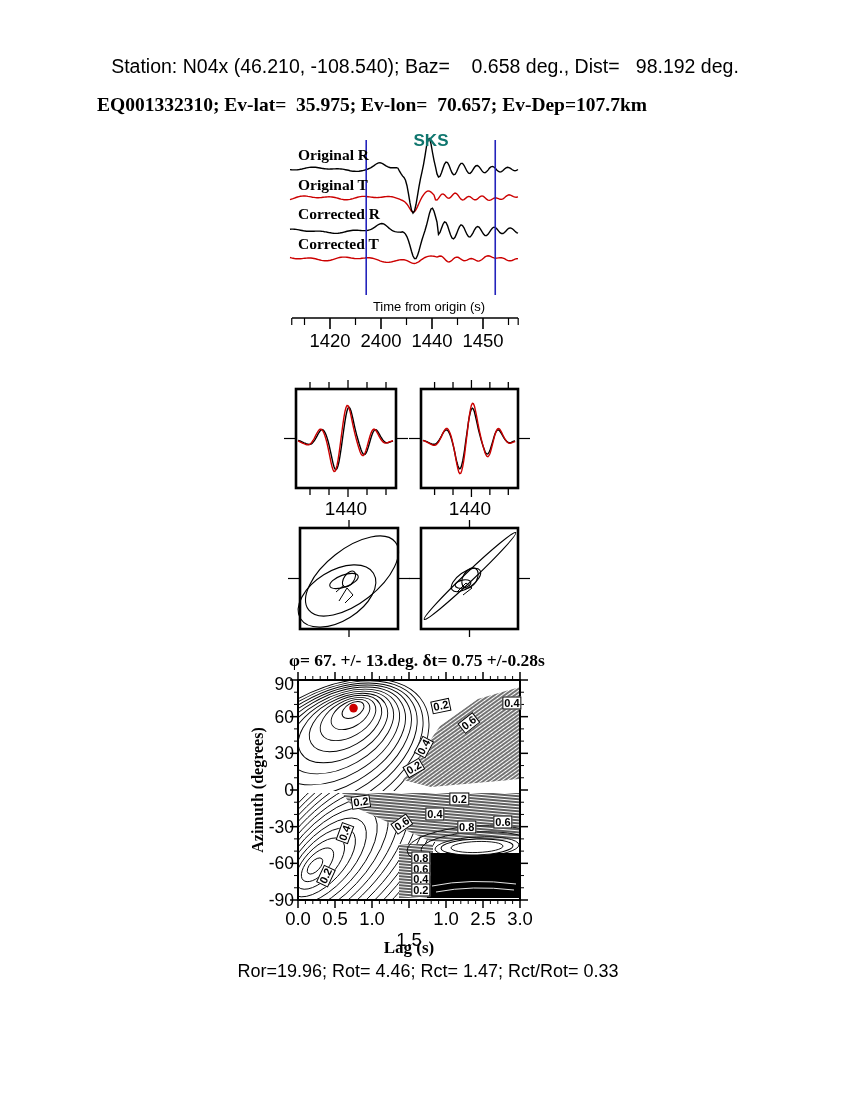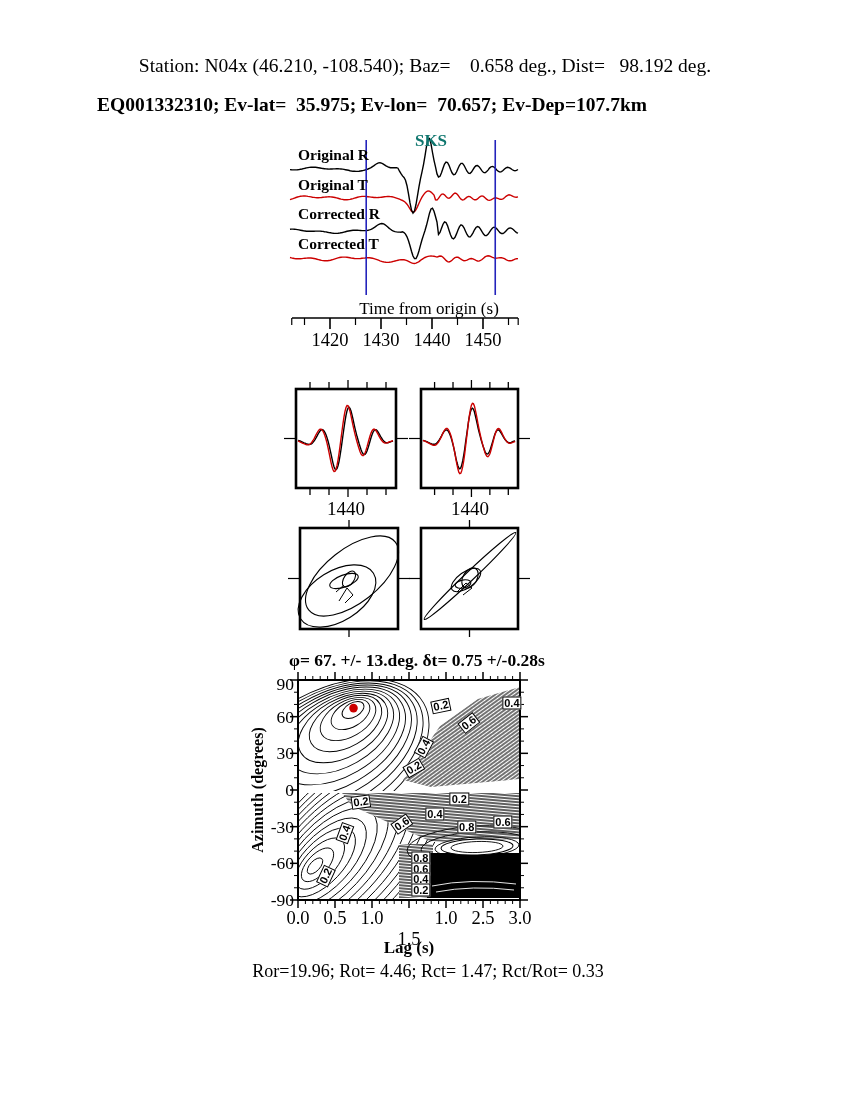--- a/index.html
+++ b/index.html
@@ -1,20 +1,20 @@
 <!DOCTYPE html>
 <html><head>
 <meta charset="utf-8">
 <style>
   html,body{margin:0;padding:0;background:#fff}
   #page{position:relative;width:850px;height:1100px;background:#fff;overflow:hidden}
   #fig{position:absolute;left:0;top:0}
   #overlay{position:absolute;left:0;top:0;width:850px;height:1100px}
   .ov{position:absolute;white-space:pre;color:#000;line-height:1.05}
-  .sans{font-family:Liberation Serif, serif}
+  .sans{font-family:Liberation Sans, sans-serif}
   .serb{font-family:"Liberation Serif","DejaVu Serif",serif;font-weight:bold}
   .cx{transform:translateX(-50%)}
   .cy{transform:translateY(-50%)}
   .clabel{position:absolute;background:#fff;border:1px solid #000;padding:0 1px;
           font:bold 11px "Liberation Sans","DejaVu Sans",sans-serif;line-height:11px;color:#000}
 </style>
 </head>
 <body>
 
 <div id="page">
@@ -265,32 +265,32 @@
     <span class="ov sans" style="left:0;top:56px;width:850px;text-align:center;font-size:19.5px">Station: N04x (46.210, -108.540); Baz=    0.658 deg., Dist=   98.192 deg.</span>
     <span class="ov serb" style="left:0;top:95px;width:744px;text-align:center;font-size:19.5px">EQ001332310; Ev-lat=  35.975; Ev-lon=  70.657; Ev-Dep=107.7km</span>
 
     <span class="ov sans cx" style="left:431px;top:132px;font-size:17px;font-weight:bold;color:#0f766e">SKS</span>
 
     <span class="ov serb" style="left:298px;top:147px;font-size:15.5px">Original R</span>
     <span class="ov serb" style="left:298px;top:177px;font-size:15.5px">Original T</span>
     <span class="ov serb" style="left:298px;top:206px;font-size:15.5px">Corrected R</span>
     <span class="ov serb" style="left:298px;top:236px;font-size:15.5px">Corrected T</span>
 
-    <span class="ov sans cx" style="left:429px;top:300px;font-size:17px">Time from origin (s)</span>
+    <span class="ov sans cx" style="left:429px;top:300px;font-size:13px">Time from origin (s)</span>
 
     <span class="ov sans cx" style="left:346px;top:499px;font-size:19px">1440</span>
     <span class="ov sans cx" style="left:470px;top:499px;font-size:19px">1440</span>
 
     <span class="ov serb cx" style="left:417px;top:651px;font-size:17.5px">φ= 67. +/- 13.deg. δt= 0.75 +/-0.28s</span>
     <span class="ov serb" style="left:258px;top:790px;font-size:16px;transform:translate(-50%,-50%) rotate(-90deg)">Azimuth (degrees)</span>
     <span class="ov serb cx" style="left:409px;top:939px;font-size:17px">Lag (s)</span>
 
     <span class="ov sans cx" style="left:428px;top:962px;font-size:18px">Ror=19.96; Rot= 4.46; Rct= 1.47; Rct/Rot= 0.33</span>
   <span class="ov sans cx" style="left: 330px; top: 331px; font-size: 18.5px;">1420</span>
-      <span class="ov sans cx" style="left: 381px; top: 331px; font-size: 18.5px;">1430</span>
+      <span class="ov sans cx" style="left: 381px; top: 331px; font-size: 18.5px;">2400</span>
       <span class="ov sans cx" style="left: 432px; top: 331px; font-size: 18.5px;">1440</span>
       <span class="ov sans cx" style="left: 483px; top: 331px; font-size: 18.5px;">1450</span>
       <span class="ov sans cx" style="left: 298px; top: 909px; font-size: 18.5px;">0.0</span>
       <span class="ov sans cx" style="left: 335px; top: 909px; font-size: 18.5px;">0.5</span>
       <span class="ov sans cx" style="left: 372px; top: 909px; font-size: 18.5px;">1.0</span>
       <span class="ov sans cx" style="left: 409px; top: 930px; font-size: 18.5px;">1.5</span>
       <span class="ov sans cx" style="left: 446px; top: 909px; font-size: 18.5px;">1.0</span>
       <span class="ov sans cx" style="left: 483px; top: 909px; font-size: 18.5px;">2.5</span>
       <span class="ov sans cx" style="left: 520px; top: 909px; font-size: 18.5px;">3.0</span>
       <span class="ov sans cy" style="right: 556px; top: 684px; font-size: 17.5px; text-align: center;">90</span>

